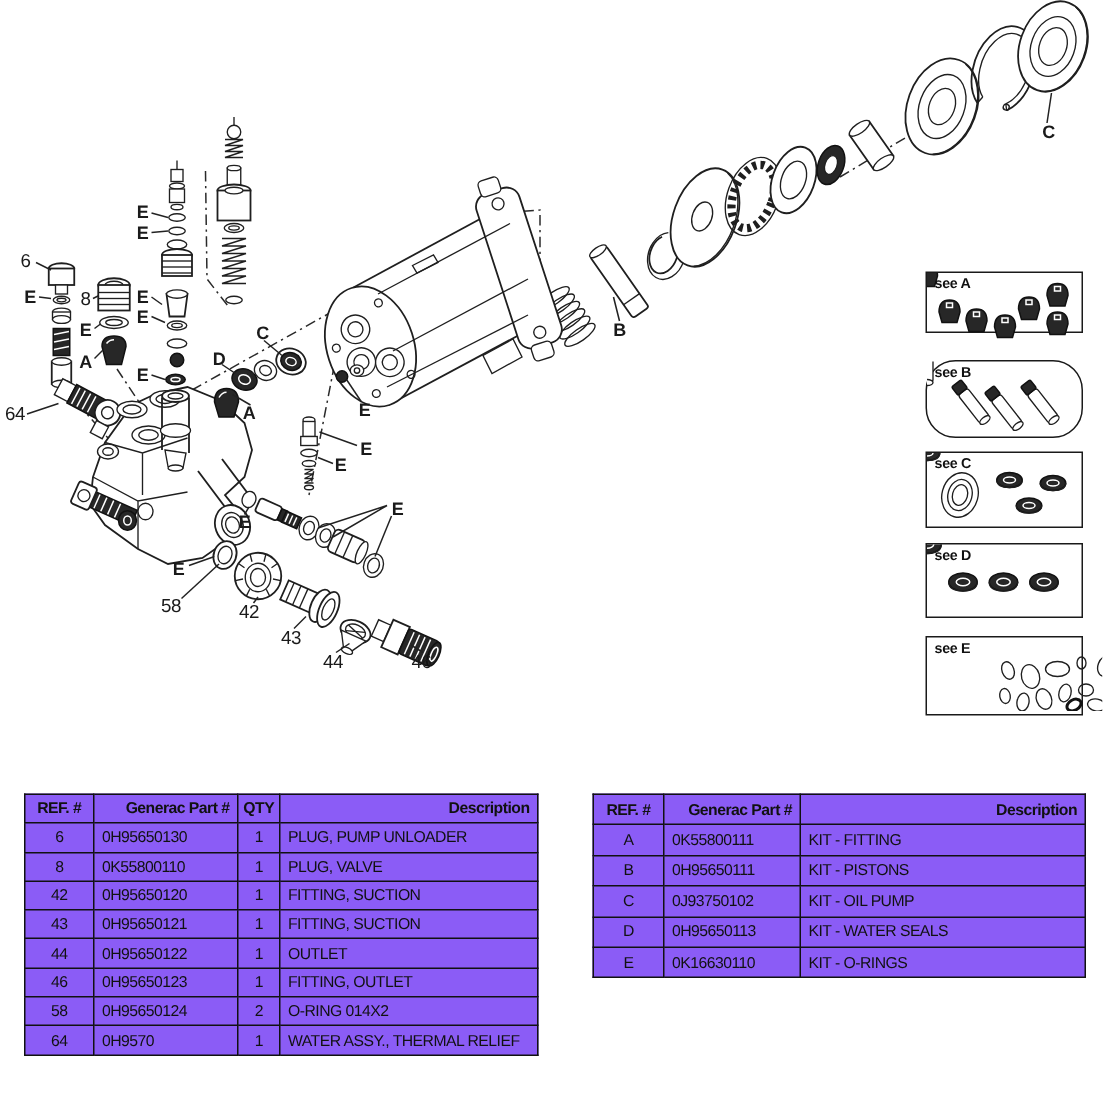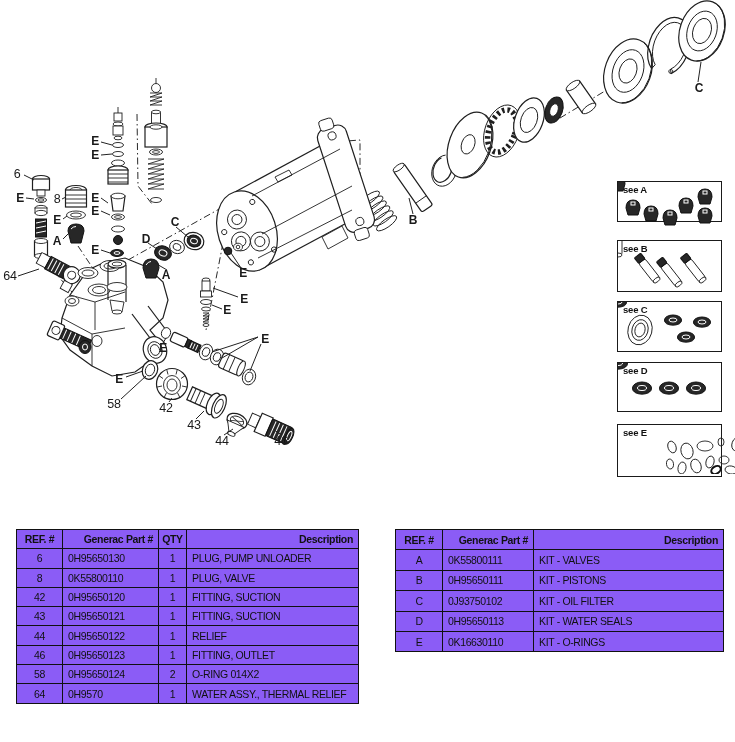--- a/index.html
+++ b/index.html
@@ -447,21 +447,21 @@
             <rect class="wd" x="-2" y="-4" width="4" height="3" fill="none"></rect>
           </g>
         <use href="#coneA" x="0" y="0" transform="translate(15 24)"></use>
         <use href="#coneA" transform="translate(33 30)"></use>
         <use href="#coneA" transform="translate(52 34)"></use>
         <use href="#coneA" transform="translate(68 22)"></use>
         <use href="#coneA" transform="translate(87 13)"></use>
         <use href="#coneA" transform="translate(87 32)"></use>
       </svg>
     </div>
-    <div class="seebox" style="left:617px;top:240px;height:52px;">
+    <div class="seebox" style="left:617px;top:240px;height:52px;border-radius:20px;">
       <span class="seelabel">see B</span>
       <svg width="101" height="48" viewBox="0 0 101 48">
         <g id="piston">
             <rect class="fwt" x="-4" y="-10" width="8" height="24" rx="2"></rect>
             <ellipse class="fwt" cx="0" cy="14" rx="4" ry="2"></ellipse>
             <rect class="dk" x="-4" y="-17" width="8" height="7" rx="1"></rect>
           </g>
         <use href="#piston" transform="translate(30 28) rotate(-38)"></use>
         <use href="#piston" transform="translate(52 32) rotate(-38)"></use>
         <use href="#piston" transform="translate(76 28) rotate(-38)"></use>
@@ -556,21 +556,21 @@
         <tr>
           <td class="c">43</td>
           <td>0H95650121</td>
           <td class="c">1</td>
           <td>FITTING, SUCTION</td>
         </tr>
         <tr>
           <td class="c">44</td>
           <td>0H95650122</td>
           <td class="c">1</td>
-          <td>RELIEF</td>
+          <td>OUTLET</td>
         </tr>
         <tr>
           <td class="c">46</td>
           <td>0H95650123</td>
           <td class="c">1</td>
           <td>FITTING, OUTLET</td>
         </tr>
         <tr>
           <td class="c">58</td>
           <td>0H95650124</td>
@@ -596,31 +596,31 @@
         <tr>
           <th class="c">REF. #</th>
           <th>Generac Part #</th>
           <th>Description</th>
         </tr>
       </thead>
       <tbody>
         <tr>
           <td class="c">A</td>
           <td>0K55800111</td>
-          <td>KIT - VALVES</td>
+          <td>KIT - FITTING</td>
         </tr>
         <tr>
           <td class="c">B</td>
           <td>0H95650111</td>
           <td>KIT - PISTONS</td>
         </tr>
         <tr>
           <td class="c">C</td>
           <td>0J93750102</td>
-          <td>KIT - OIL FILTER</td>
+          <td>KIT - OIL PUMP</td>
         </tr>
         <tr>
           <td class="c">D</td>
           <td>0H95650113</td>
           <td>KIT - WATER SEALS</td>
         </tr>
         <tr>
           <td class="c">E</td>
           <td>0K16630110</td>
           <td>KIT - O-RINGS</td>

